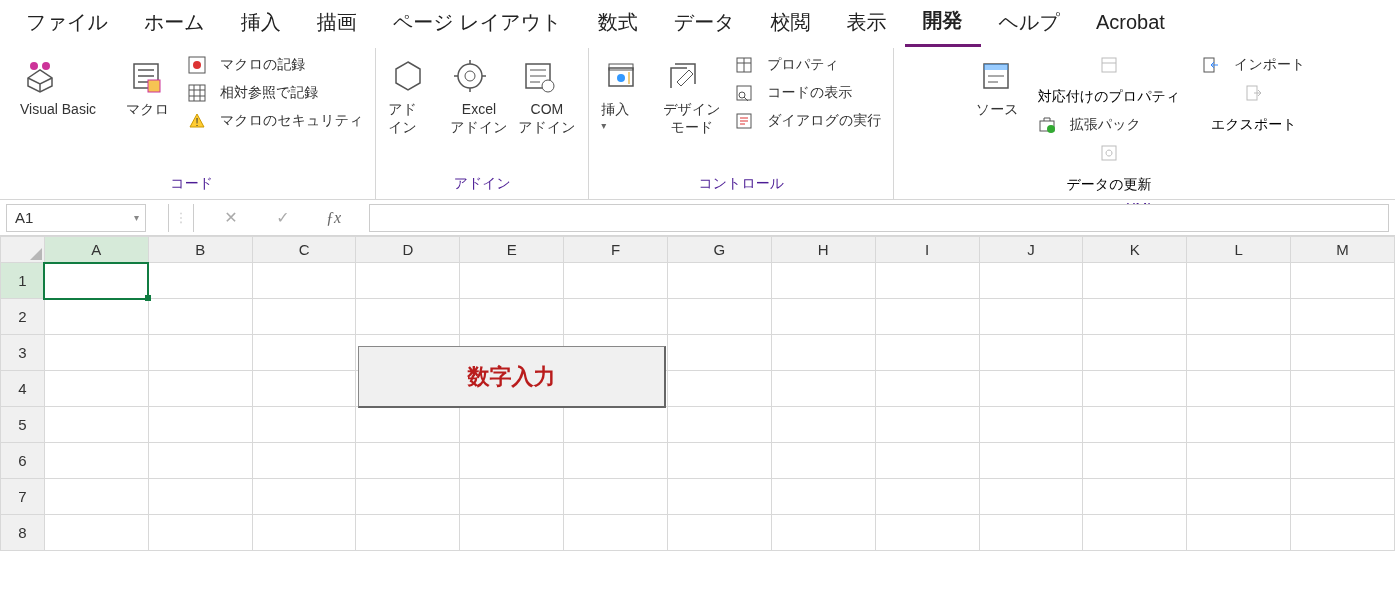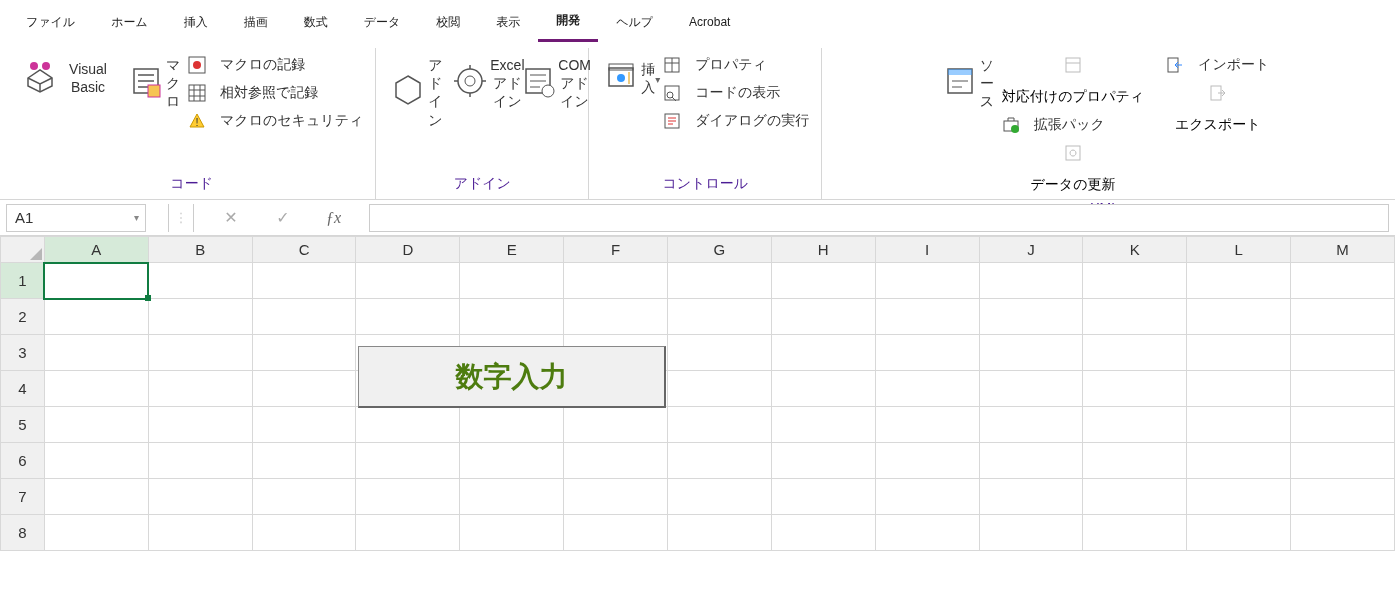--- a/index.html
+++ b/index.html
@@ -1,30 +1,30 @@
 <!DOCTYPE html>
 <html><head>
 <meta charset="utf-8">
 <style>
 * { box-sizing: border-box; margin: 0; padding: 0; font-family: "Yu Gothic UI", "Meiryo", sans-serif; }
 body { background: #fff; width: 1395px; height: 595px; overflow: hidden; font-size: 13px; color: #333; }
 
 
 .tabs { height: 44px; display: flex; align-items: center; padding: 0 8px; gap: 0; background: #fff; }
-.tab { padding: 10px 18px; font-size: 12px; cursor: pointer; color: #222; }
+.tab { padding: 10px 18px; font-size: 20px; cursor: pointer; color: #222; }
 .tab.active { border-bottom: 3px solid #701a75; font-weight: 600; }
 
 
 .ribbon { height: 156px; background: #fff; border-bottom: 1px solid #d6d6d6; display: flex; padding: 4px 8px 0 8px; }
 .group { display: flex; flex-direction: column; align-items: center; padding: 0 10px; border-right: 1px solid #d6d6d6; }
 .group:last-child { border-right: none; }
 .group-body { flex: 1; display: flex; align-items: flex-start; gap: 6px; padding-top: 4px; }
 .group-label { font-size: 14px; color: #4c1d95; padding: 4px 0 6px 0; }
 
-.bigbtn { display: flex; flex-direction: row; align-items: center; justify-content: flex-start; width: 80px; cursor: pointer; padding: 4px 2px; }
+.bigbtn { display: flex; flex-direction: column; align-items: flex-start; justify-content: flex-start; width: 80px; cursor: pointer; padding: 4px 2px; }
 .bigbtn .ic { width: 40px; height: 40px; display: flex; align-items: center; justify-content: center; margin-bottom: 4px; }
 .bigbtn .lbl { font-size: 14px; text-align: center; line-height: 1.3; }
 
 .smallcol { display: flex; flex-direction: column; gap: 6px; padding-top: 2px; }
 .smallbtn { display: flex; align-items: center; gap: 14px; font-size: 14px; cursor: pointer; padding: 2px 2px; }
 .smallbtn .ic { width: 18px; height: 18px; display: flex; align-items: center; justify-content: center; }
 .smallbtn.disabled { color: #000000; flex-direction: column; }
 
 .dropdown-caret { font-size: 10px; margin-top: 2px; color: #666; }
 
@@ -45,30 +45,31 @@
 .corner::after { content: ""; position: absolute; right: 2px; bottom: 2px; width: 0; height: 0; border-left: 12px solid transparent; border-bottom: 12px solid #b7b7b7; }
 th.colh { height: 26px; background: #f0f0f0; font-size: 15px; color: #333; text-align: center; width: 104px; }
 th.colh.sel { background: #d6ead9; }
 th.rowh { width: 44px; height: 36px; background: #f0f0f0; font-size: 15px; color: #333; text-align: center; }
 th.rowh.sel { background: #d6ead9; }
 td.cell { height: 36px; background: #fff; width: 104px; }
 td.cell.active { outline: 2px solid #107c41; outline-offset: -1px; position: relative; }
 td.cell.active::after { content: ""; position: absolute; right: -3px; bottom: -3px; width: 6px; height: 6px; background: #107c41; }
 
 
-.sheet-button { position: absolute; left: 358px; top: 346px; width: 308px; height: 62px; background: #f0f0f0; border: 1px solid #888; border-right: 2px solid #666; border-bottom: 2px solid #666; display: flex; align-items: center; justify-content: center; font-size: 28px; color: #4d7c0f; font-weight: bold; }
+.sheet-button { position: absolute; left: 358px; top: 346px; width: 308px; height: 62px; background: #f0f0f0; border: 1px solid #888; border-right: 2px solid #666; border-bottom: 2px solid #666; display: flex; align-items: center; justify-content: center; font-size: 22px; color: #b91c1c; font-weight: bold; }
 </style>
 </head>
 <body>
 
 <div class="tabs">
   <div class="tab">ファイル</div>
   <div class="tab">ホーム</div>
   <div class="tab">挿入</div>
   <div class="tab">描画</div>
+  <div class="tab">ページ レイアウト</div>
   <div class="tab">数式</div>
   <div class="tab">データ</div>
   <div class="tab">校閲</div>
   <div class="tab">表示</div>
   <div class="tab active">開発</div>
   <div class="tab">ヘルプ</div>
   <div class="tab">Acrobat</div>
 </div>
 
 <div class="ribbon">
@@ -179,20 +180,30 @@
         <span class="ic">
             <svg width="40" height="40">
               <rect x="8" y="12" width="24" height="18" stroke="#555" fill="none" stroke-width="1.5"></rect>
               <rect x="8" y="8" width="24" height="6" stroke="#555" fill="none"></rect>
               <circle cx="20" cy="22" r="4" fill="#39f"></circle>
               <line x1="28" y1="16" x2="28" y2="28" stroke="#d90"></line>
             </svg>
           </span>
         <span class="lbl">挿入</span>
         <span class="dropdown-caret">▾</span>
+      </div>
+      <div class="bigbtn" style="width:66px">
+        <span class="ic">
+            <svg width="40" height="40">
+              <path d="M8 32 L8 12 L24 12 M12 8 L32 8 L32 28" stroke="#555" fill="none" stroke-width="1.5"></path>
+              <path d="M14 26 L26 14 L30 18 L18 30 Z" stroke="#555" fill="none"></path>
+            </svg>
+          </span>
+        <span class="lbl" style="white-space:pre-line">デザイン
+モード</span>
       </div>
       <div class="smallcol">
         <div class="smallbtn">
           <span class="ic">
               <svg width="18" height="18">
                 <rect x="2" y="2" width="14" height="14" stroke="#555" fill="none"></rect>
                 <line x1="2" y1="7" x2="16" y2="7" stroke="#555"></line>
                 <line x1="9" y1="2" x2="9" y2="16" stroke="#555"></line>
               </svg>
             </span>

